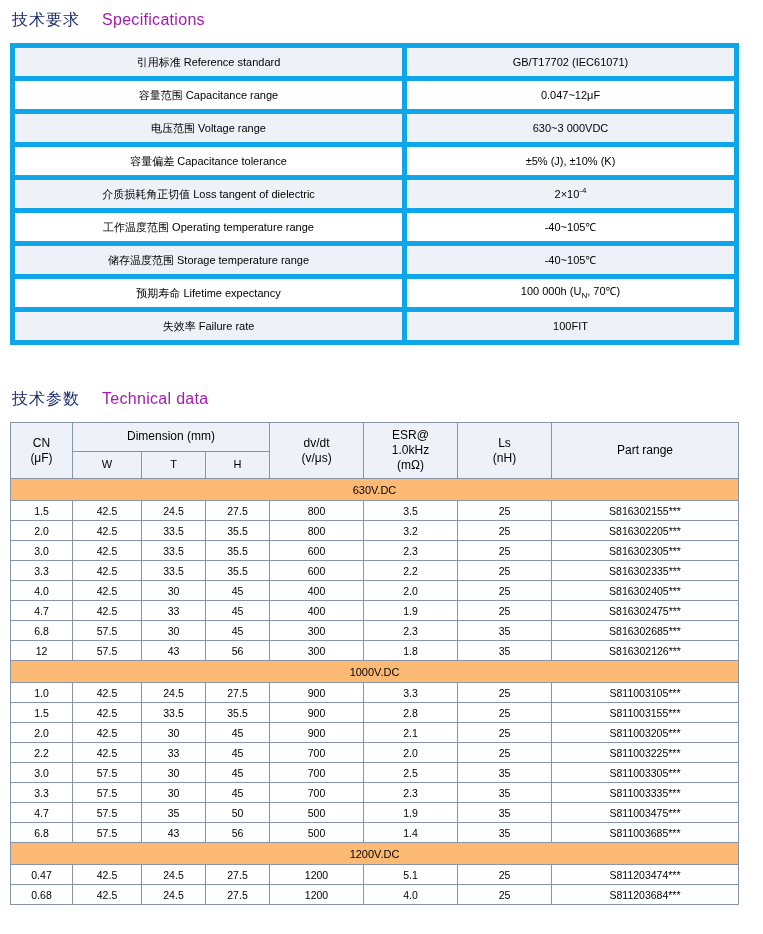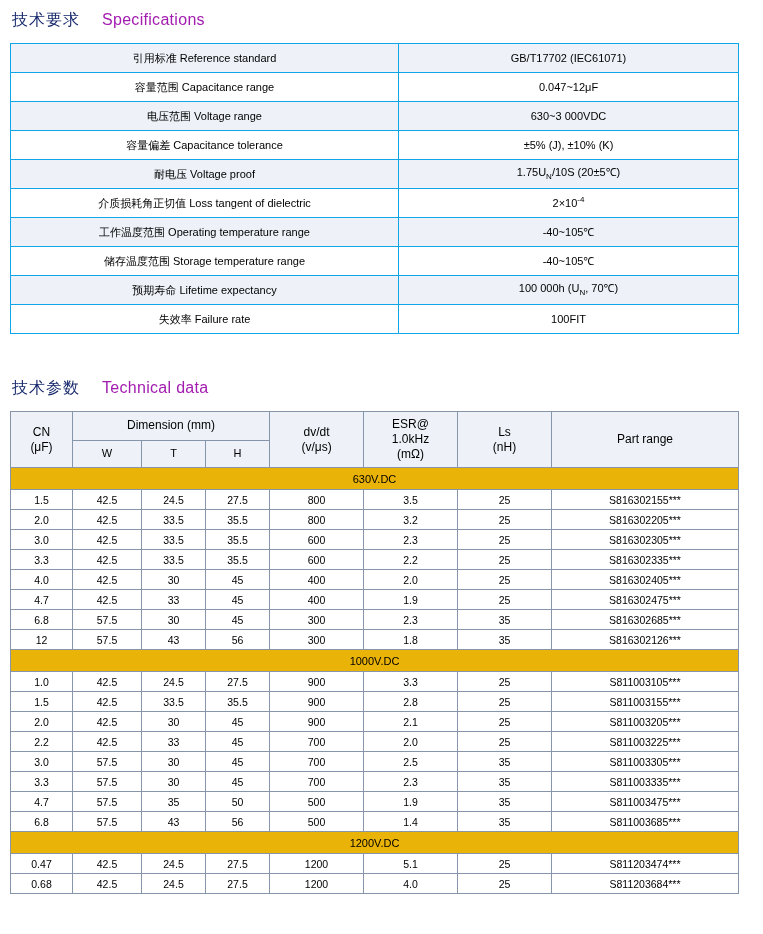--- a/index.html
+++ b/index.html
@@ -40,21 +40,21 @@
   
   table {
     border-collapse: collapse;
     width: 100%;
     table-layout: fixed;
   }
   .spec-table {
     border: 1px solid #000;
   }
   .spec-table td {
-    border: 1px solid #0ea5e9;
+    border: 5px solid #0ea5e9;
     font-size: 11px;
     padding: 4px 6px;
     text-align: center;
     vertical-align: middle;
     height: 20px;
     line-height: 1.35;
   }
   .spec-table tr:nth-child(odd) td { background: #eef2f8; }
   .spec-table tr:nth-child(even) td { background: #ffffff; }
   .spec-table td.label { width: 375px; }
@@ -83,21 +83,21 @@
     padding: 5px 2px;
     line-height: 1.25;
   }
   .data-table thead th.small {
     font-size: 11px;
   }
   .data-table td {
     height: 15px;
   }
   .group-row td {
-    background: #eab308;
+    background: #fdba74;
     font-size: 11px;
     padding: 3px 0;
   }
 </style>
 </head>
 <body>
 
 <div class="page">
 
   <div class="section-title">
@@ -127,29 +127,20 @@
           <span>Voltage range</span>
         </td>
         <td class="value">630~3 000VDC</td>
       </tr>
       <tr>
         <td class="label">
           <span>容量偏差</span>
           <span>Capacitance tolerance</span>
         </td>
         <td class="value">±5% (J), ±10% (K)</td>
-      </tr>
-      <tr>
-        <td class="label">
-          <span>耐电压</span>
-          <span>Voltage proof</span>
-        </td>
-        <td class="value">
-          <span>1.75U</span><span class="sub">N</span><span>/10S (20±5℃)</span>
-        </td>
       </tr>
       <tr>
         <td class="label">
           <span>介质损耗角正切值</span>
           <span>Loss tangent of dielectric</span>
         </td>
         <td class="value">
           <span>2×10</span><span class="sup">-4</span>
         </td>
       </tr>

